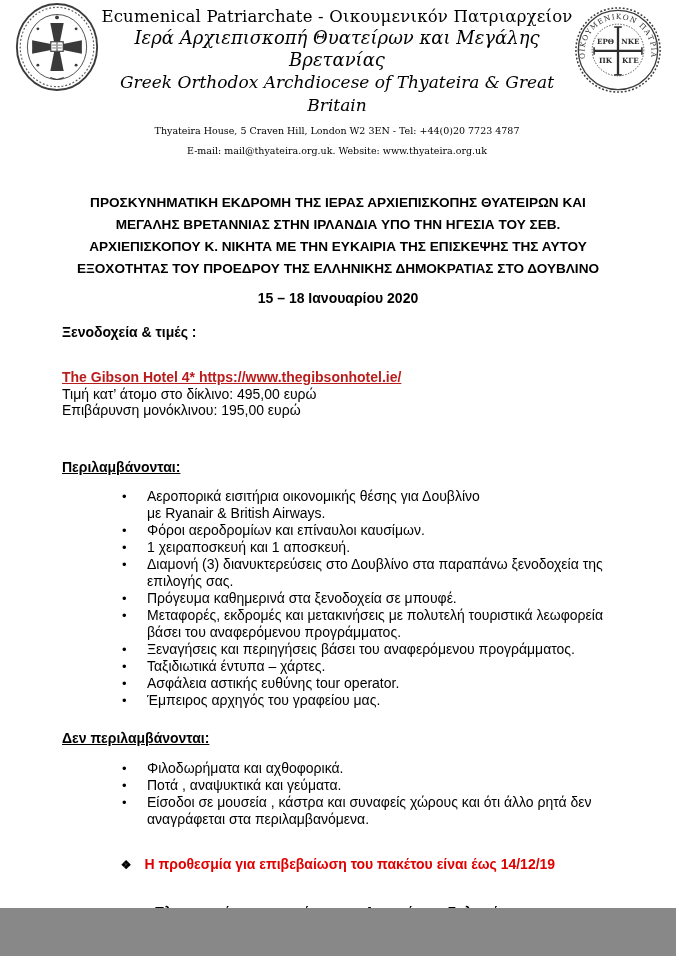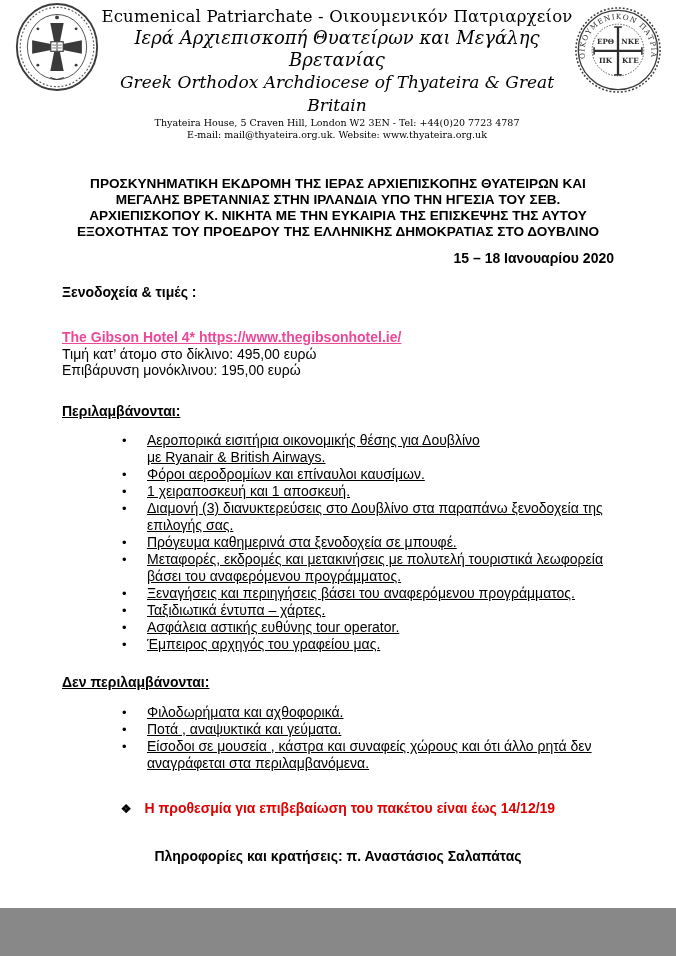--- a/index.html
+++ b/index.html
@@ -28,56 +28,55 @@
   .seal { flex: 0 0 auto; }
   .hdr-center {
     flex: 1 1 auto;
     text-align: center;
     padding-top: 6px;
     font-family: "DejaVu Serif", "Liberation Serif", serif;
   }
   .hdr-line1 { font-size: 16.5px; line-height: 21px; letter-spacing: 0.2px; }
   .hdr-line2 { font-size: 18px;  line-height: 22px; font-style: italic; }
   .hdr-line3 { font-size: 17px; line-height: 23px; font-style: italic; }
-  .hdr-small { font-size: 9.5px; line-height: 12px; margin-top: 0; }
+  .hdr-small { font-size: 9.5px; line-height: 12px; margin-top: 8px; }
 
   
   .title {
     margin-top: 17px;
     text-align: center;
     font-weight: bold;
     font-size: 13.6px;
-    line-height: 16px;
+    line-height: 22px;
     text-transform: uppercase;
   }
   .date-line {
     margin-top: 10px;
-    text-align: right;
+    text-align: center;
     font-weight: bold;
   }
 
   
   .hotels-heading { margin-top: 17px; font-weight: bold; }
   .hotel-block { margin-top: 29px; }
   .hotel-link {
     font-weight: bold;
     text-decoration: underline;
-    color: #ec4899;
+    color: #b91c1c;
   }
   .section-heading {
     font-weight: bold;
     text-decoration: underline;
   }
-  .included-heading { margin-top: 24px; }
+  .included-heading { margin-top: 40px; }
   .excluded-heading { margin-top: 21px; }
 
   ul.doc-list {
     margin: 13px 0 0 58px;
     list-style: none;
-    text-decoration: underline;
   }
   ul.doc-list li {
     position: relative;
     padding-left: 27px;
     line-height: 17px;
     white-space: pre-line;
   }
   ul.doc-list li::before {
     content: "\2022";
     position: absolute;

